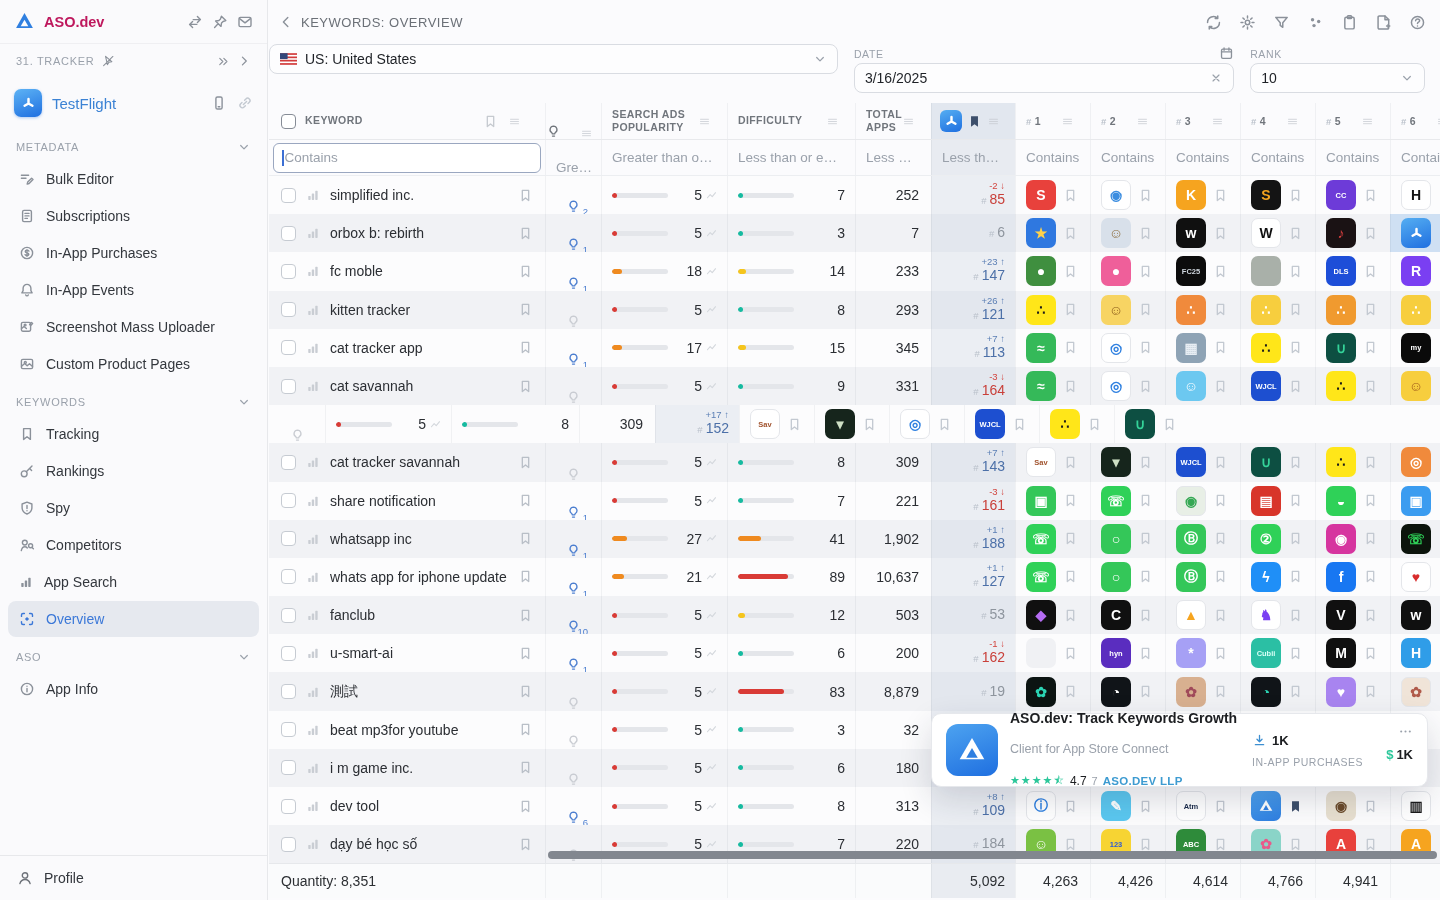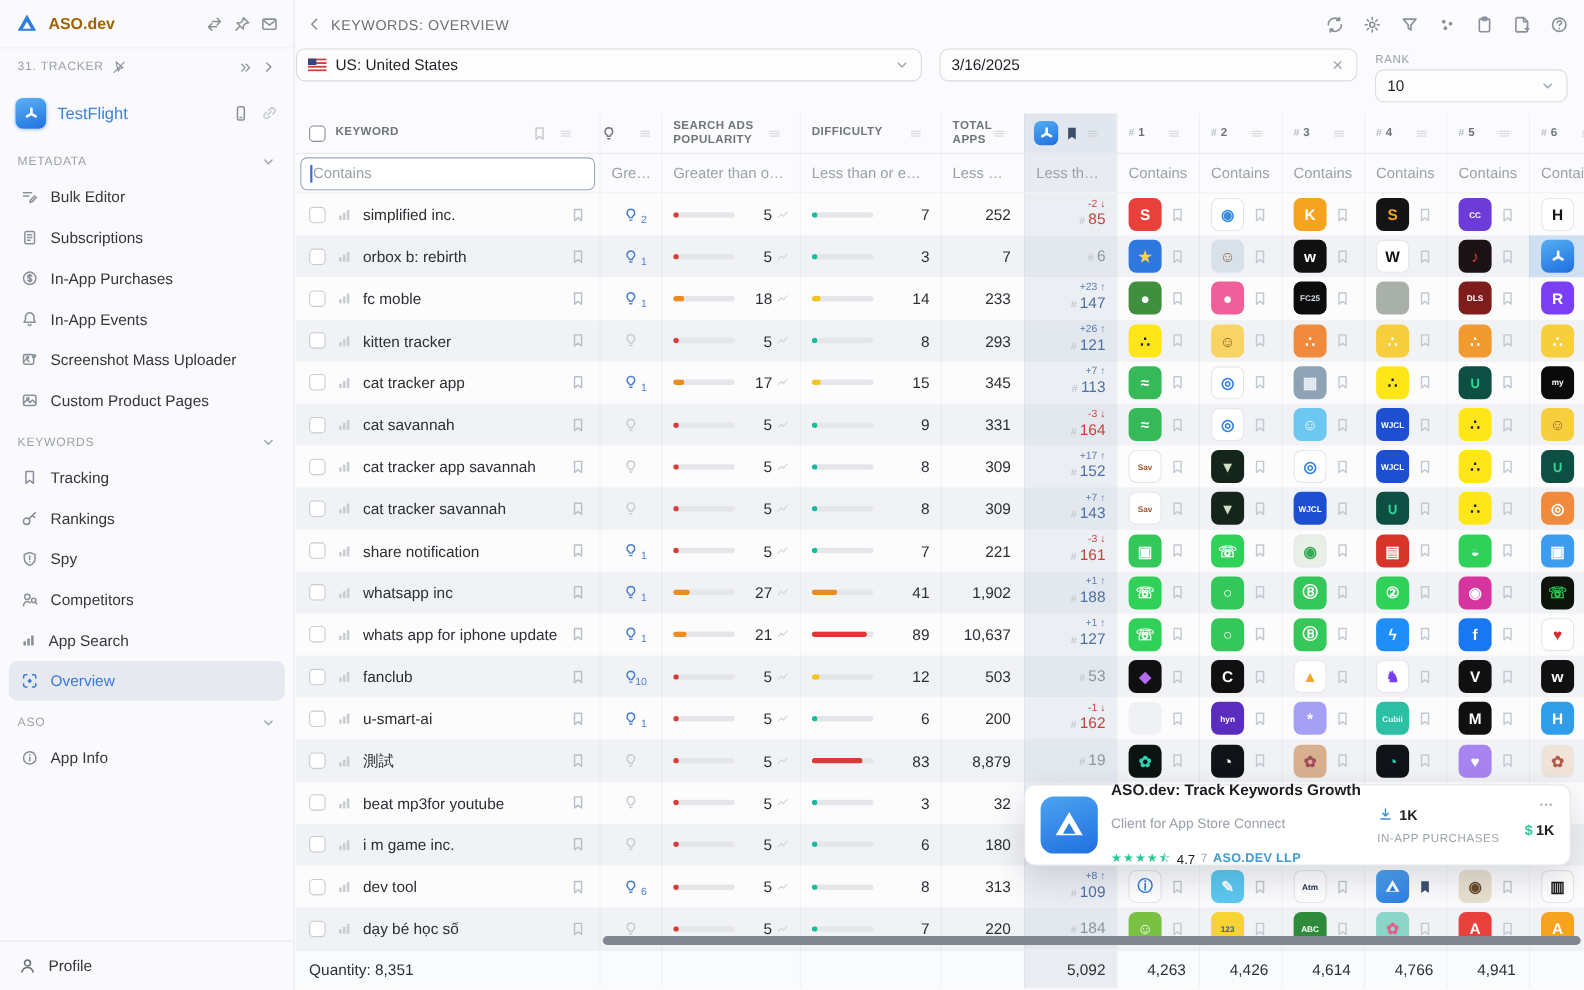--- a/index.html
+++ b/index.html
@@ -4,21 +4,21 @@
 <style>
   * { box-sizing: border-box; margin: 0; padding: 0; }
   html,body { width:1440px; height:900px; overflow:hidden; }
   body { font-family:"Liberation Sans", sans-serif; background:#fbfbfd; color:#24262b; font-size:14px; position:relative; }
   .layout { display:flex; height:100%; }
 
   
   .sidebar { width:268px; min-width:268px; background:#fafafc; border-right:1px solid #e7e8eb; display:flex; flex-direction:column; }
   .sb-head { height:44px; display:flex; align-items:center; gap:9px; padding:0 14px; border-bottom:1px solid #efeff2; }
   .logo { width:21px; height:21px; display:flex; }
-  .brand { font-weight:700; font-size:14.5px; color:#a16207; }
+  .brand { font-weight:700; font-size:14.5px; color:#be185d; }
   .grow { flex:1; }
   .hic { color:#8b919a; display:flex; align-items:center; cursor:pointer; }
   .sb-tracker { height:34px; display:flex; align-items:center; gap:7px; padding:0 16px; color:#9aa1ab; font-size:11px; letter-spacing:.7px; }
   .sb-app { height:50px; display:flex; align-items:center; gap:10px; padding:0 14px; }
   .tf-ic { width:28px; height:28px; border-radius:7px; background:linear-gradient(160deg,#5db3f5,#1f6fe0); display:flex; align-items:center; justify-content:center; box-shadow:0 1px 3px rgba(31,111,224,.35); }
   .sb-app .name { color:#3b82d4; font-size:15px; flex:1; }
   .sb-app .hic.dim { color:#c3c9d1; }
   .sb-scroll { flex:1; overflow:hidden; }
   .sb-section { padding:12px 16px 6px; display:flex; align-items:center; color:#9aa1ab; font-size:11px; letter-spacing:.7px; }
   .sb-section .ic { margin-left:auto; color:#9aa1ab; }
@@ -45,21 +45,21 @@
   .w-country { width:576px; }
   .w-date { width:385px; }
   .w-rank { width:177px; }
 
   
   .tbl { flex:1; position:relative; overflow:hidden; margin-left:1px; }
   .tbl-inner { width:1196px; }
   .trow { display:flex; align-items:stretch; }
   .c { display:flex; align-items:center; border-left:1px solid rgba(20,30,50,.05); overflow:hidden; }
   .c:first-child { border-left:none; }
-  .col-kw{width:276px;} .col-bulb{width:56px;justify-content:center;} .col-sap{width:126px;padding:0 10px;}
+  .col-kw{width:276px;} .col-bulb{width:56px;justify-content:center;align-items:flex-end;} .col-sap{width:126px;padding:0 10px;}
   .col-dif{width:128px;padding:0 10px;} .col-tot{width:76px;justify-content:flex-end;padding-right:12px;}
   .col-rank{width:84px;} .col-pos{width:75px;padding-left:10px;gap:7px;}
   .thead { height:37px; color:#70757c; font-size:10.5px; letter-spacing:.4px; font-weight:700; border-bottom:1px solid #e8e9ec; }
   .thead .c { cursor:pointer; }
   .thead .hlbl { line-height:1.25; }
   .thead .menu { margin-left:auto; color:#c6cad0; padding-right:8px; display:flex; }
   .thead .col-kw { padding:0 8px 0 12px; gap:9px; }
   .thead .col-sap,.thead .col-dif,.thead .col-tot { padding-left:10px; padding-right:0; }
   .thead .col-rank { background:#e2e7ef; padding:0 4px 0 8px; gap:5px; }
   .thead .col-pos { color:#70757c; }
@@ -428,20 +428,29 @@
             </span>
           <span>US: United States</span>
           <span class="tail" id="i-chevd1">
               <svg viewBox="0 0 16 16" width="14" height="14" fill="none" stroke="currentColor" stroke-width="1.4" stroke-linecap="round" stroke-linejoin="round">
                 <path d="M4.2 6.3L8 10.1l3.8-3.8"></path>
               </svg>
             </span>
         </div>
       </div>
       <div class="fgroup w-date">
+        <div class="lblrow">
+          <span>DATE</span>
+          <span class="hic" id="i-cal">
+              <svg viewBox="0 0 16 16" width="15" height="15" fill="none" stroke="currentColor" stroke-width="1.4" stroke-linecap="round" stroke-linejoin="round">
+                <rect x="2.7" y="3.3" width="10.6" height="9.8" rx="1.4"></rect>
+                <path d="M2.7 6.3h10.6M5.4 2.1v2.4M10.6 2.1v2.4"></path>
+              </svg>
+            </span>
+        </div>
         <div class="field">
           <span>3/16/2025</span>
           <span class="tail" id="i-close">
               <svg viewBox="0 0 16 16" width="14" height="14" fill="none" stroke="currentColor" stroke-width="1.4" stroke-linecap="round" stroke-linejoin="round">
                 <path d="M4.6 4.6l6.8 6.8M11.4 4.6l-6.8 6.8"></path>
               </svg>
             </span>
         </div>
       </div>
       <div class="fgroup w-rank">
@@ -925,21 +934,21 @@
             </div>
             <div class="c col-pos">
               <span class="appic" style="background:#a9b0a9;color:#eeeeee"></span>
               <span class="posbm">
                 <svg viewBox="0 0 16 16" width="15" height="15" fill="none" stroke="currentColor" stroke-width="1.4" stroke-linecap="round" stroke-linejoin="round">
                   <path d="M4.6 2.6h6.8v10.8L8 10.7l-3.4 2.7z"></path>
                 </svg>
               </span>
             </div>
             <div class="c col-pos">
-              <span class="appic sm" style="background:#7f1d1d;color:#ffffff">DLS</span>
+              <span class="appic sm" style="background:#1d4ed8;color:#ffffff">DLS</span>
               <span class="posbm">
                 <svg viewBox="0 0 16 16" width="15" height="15" fill="none" stroke="currentColor" stroke-width="1.4" stroke-linecap="round" stroke-linejoin="round">
                   <path d="M4.6 2.6h6.8v10.8L8 10.7l-3.4 2.7z"></path>
                 </svg>
               </span>
             </div>
             <div class="c col-pos">
               <span class="appic" style="background:#7a3ff2;color:#ffffff">R</span>
               <span class="posbm">
                 <svg viewBox="0 0 16 16" width="15" height="15" fill="none" stroke="currentColor" stroke-width="1.4" stroke-linecap="round" stroke-linejoin="round">
@@ -1243,36 +1252,20 @@
             <div class="c col-pos">
               <span class="appic" style="background:#f7ce3e;color:#a05a1a">☺</span>
               <span class="posbm">
                 <svg viewBox="0 0 16 16" width="15" height="15" fill="none" stroke="currentColor" stroke-width="1.4" stroke-linecap="round" stroke-linejoin="round">
                   <path d="M4.6 2.6h6.8v10.8L8 10.7l-3.4 2.7z"></path>
                 </svg>
               </span>
             </div>
           </div>
           <div class="trow r odd">
-    <div class="c col-kw rowkw">
-      <span class="cb"></span>
-      <span class="ic bars">
-                <svg viewBox="0 0 16 16" width="14" height="14" fill="currentColor">
-                  <rect x="2.6" y="9" width="2.7" height="4.6" rx=".7"></rect>
-                  <rect x="6.6" y="6.2" width="2.7" height="7.4" rx=".7"></rect>
-                  <rect x="10.6" y="3.2" width="2.7" height="10.4" rx=".7"></rect>
-                </svg>
-              </span>
-      <span class="kname">cat tracker app savannah</span>
-      <span class="bm">
-                <svg viewBox="0 0 16 16" width="15" height="15" fill="none" stroke="currentColor" stroke-width="1.4" stroke-linecap="round" stroke-linejoin="round">
-                  <path d="M4.6 2.6h6.8v10.8L8 10.7l-3.4 2.7z"></path>
-                </svg>
-              </span>
-    </div>
     <div class="c col-bulb">
       <span class="bulbwrap off">
                 <svg viewBox="0 0 16 16" width="15" height="15" fill="none" stroke="currentColor" stroke-width="1.4" stroke-linecap="round" stroke-linejoin="round">
                   <path d="M8 2.3a3.7 3.7 0 0 1 2 6.8c-.4.3-.6.7-.6 1.1v.3H6.6v-.3c0-.4-.2-.8-.6-1.1a3.7 3.7 0 0 1 2-6.8z"></path>
                   <path d="M6.9 12.9h2.2"></path>
                 </svg>
               </span>
     </div>
     <div class="c col-sap">
               <span class="bar">

